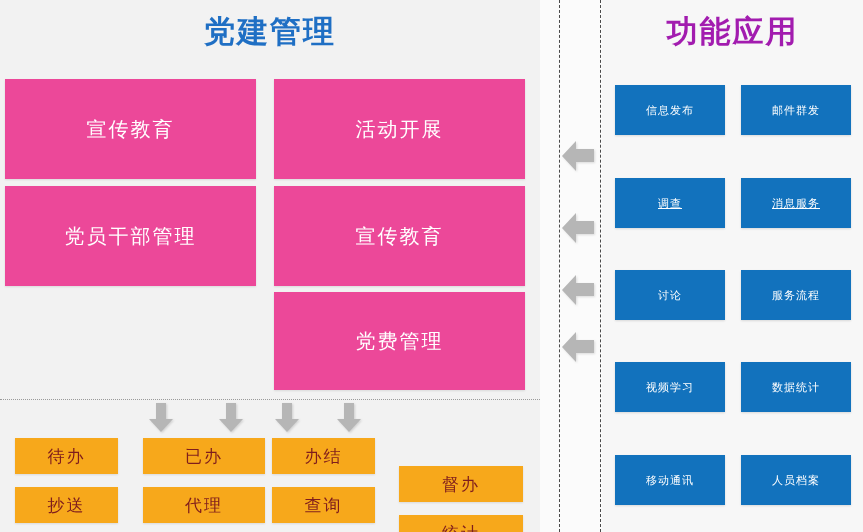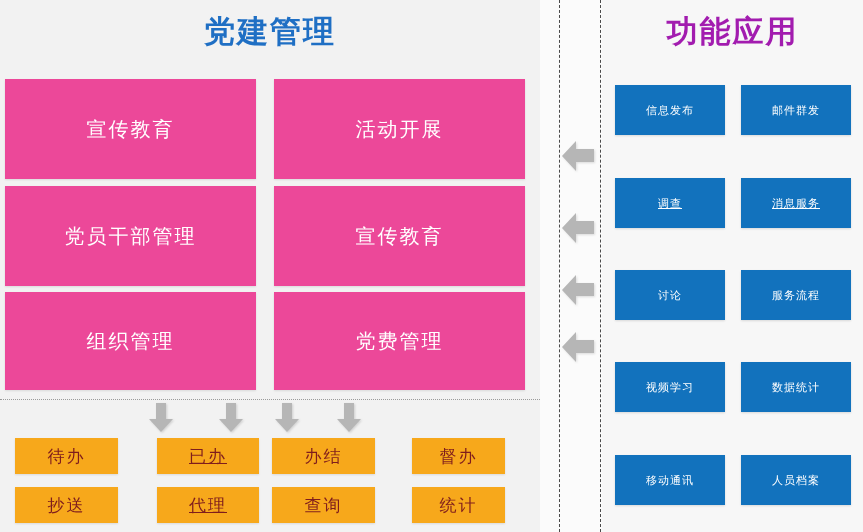--- a/index.html
+++ b/index.html
@@ -121,23 +121,23 @@
     color: #7f1d1d;
     display: flex;
     align-items: center;
     justify-content: center;
     font-size: 17px;
     letter-spacing: 2px;
     height: 36px;
     box-shadow: 0 1px 2px rgba(0,0,0,0.10);
   }
   .ob-c0 { left: 15px;  width: 103px; }
-  .ob-c1 { left: 157px; width: 102px; text-decoration: underline; }
+  .ob-c1 { left: 143px; width: 122px; }
   .ob-c2 { left: 272px; width: 103px; }
-  .ob-c3 { left: 412px; width: 93px; }
+  .ob-c3 { left: 399px; width: 124px; margin-top: 28px; }
   .ob-r0 { top: 3px; }
   .ob-r1 { top: 52px; }
 
   
   .divider {
     position: absolute;
     left: 540px;
     top: 0;
     width: 62px;
     height: 532px;
@@ -220,21 +220,20 @@
     <div class="left-panel-top"></div>
     <div class="left-panel-bottom"></div>
 
     <div class="panel-title">党建管理</div>
 
     <div class="pg-grid">
       <div class="pg-cell pg-c0 pg-r0">宣传教育</div>
       <div class="pg-cell pg-c0 pg-r1">党员干部管理</div>
       <div class="pg-cell pg-c1 pg-r0">活动开展</div>
       <div class="pg-cell pg-c1 pg-r1">宣传教育</div>
-      <div class="pg-cell pg-c0 pg-r2">组织管理</div>
       <div class="pg-cell pg-c1 pg-r2">党费管理</div>
     </div>
 
     <div class="down-arrows">
       <div class="arrow-down" style="left:148px;">
         <svg width="26" height="30" viewBox="0 0 26 30">
             <path d="M8 0 H18 V16 H25 L13 29 L1 16 H8 Z" fill="#b6b6b6"></path>
           </svg>
       </div>
       <div class="arrow-down" style="left:218px;">

